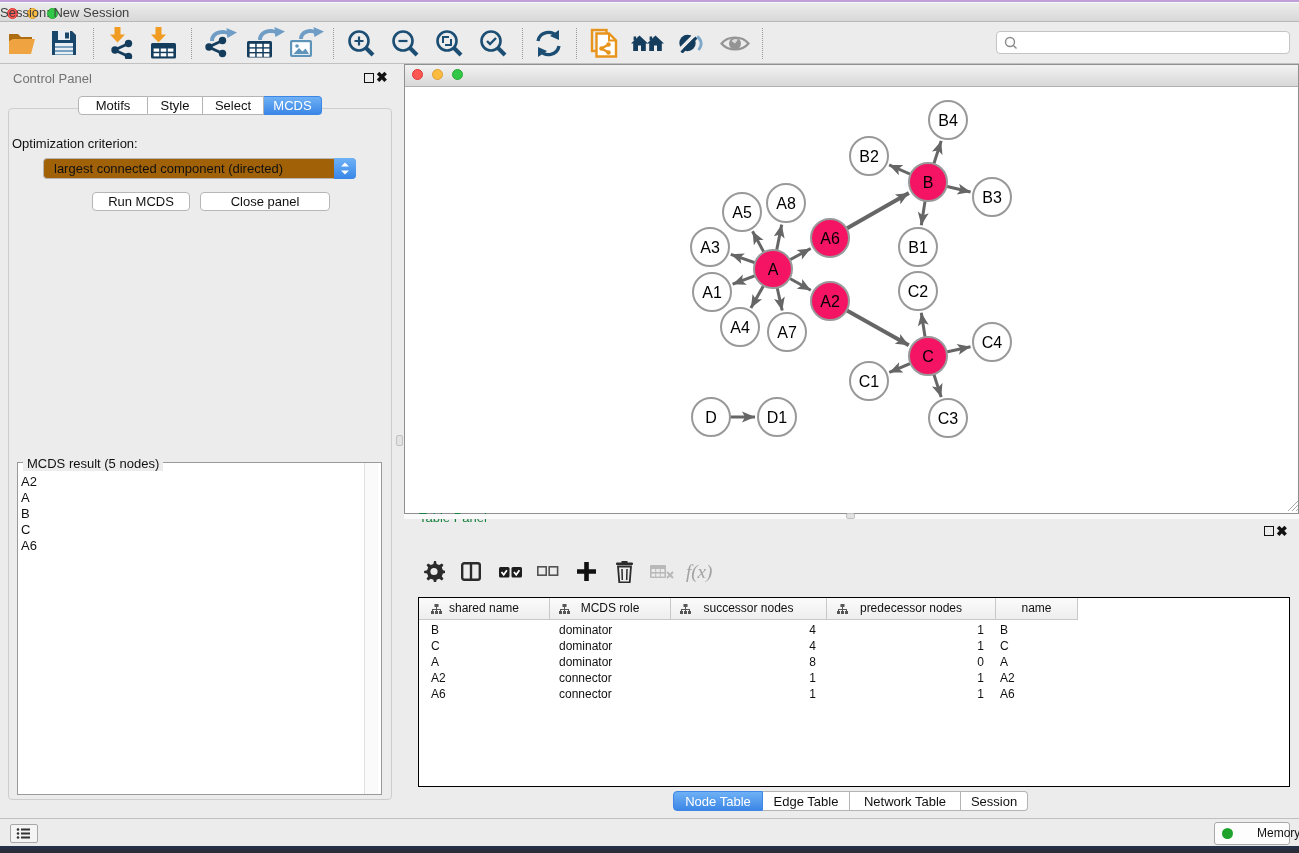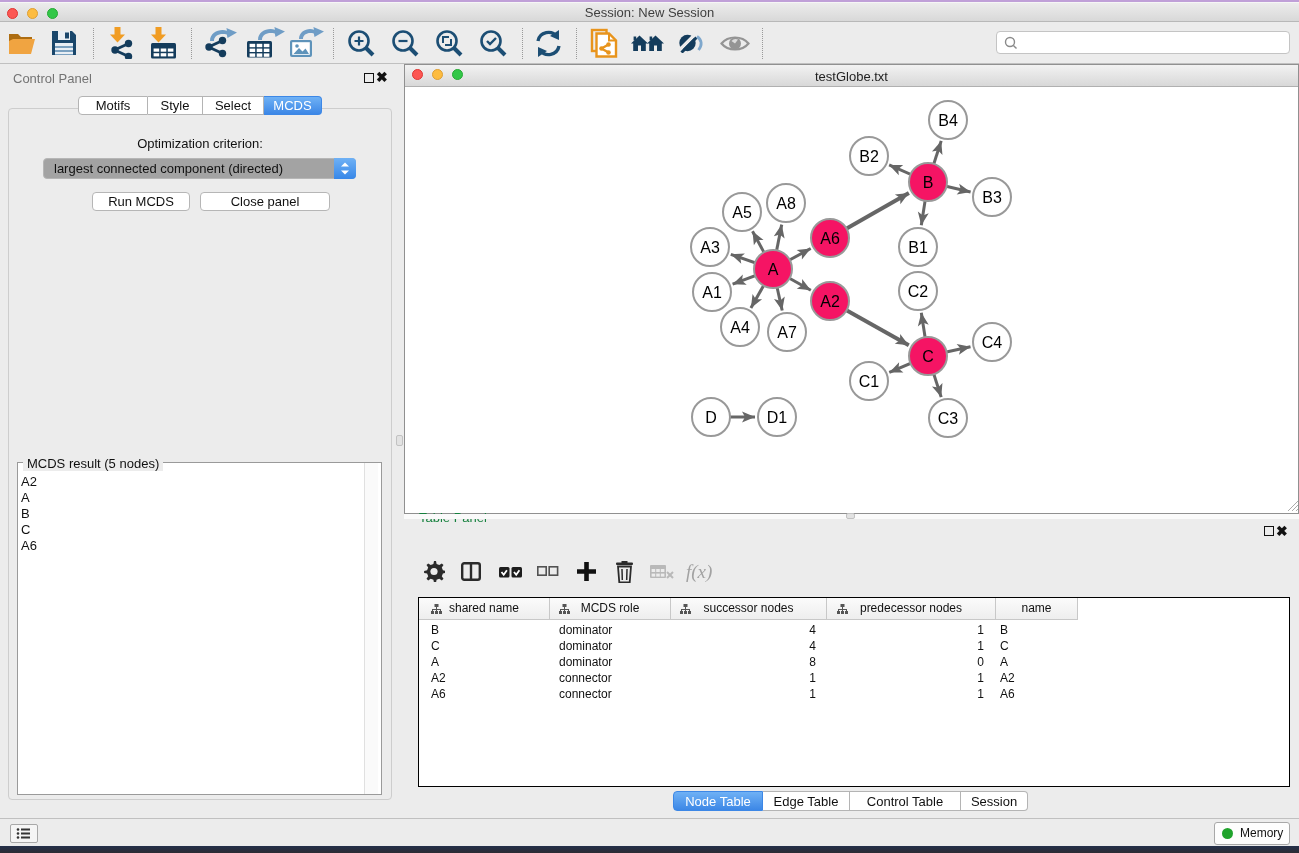--- a/index.html
+++ b/index.html
@@ -4,36 +4,36 @@
 <style>
 *{margin:0;padding:0;box-sizing:border-box}
 html,body{width:1299px;height:853px;overflow:hidden;font-family:"Liberation Sans",sans-serif;background:#ececec;position:relative}
 .abs{position:absolute}
 #purpletop{left:0;top:0;width:1299px;height:3px;background:#c0a0d8}
 #titlebar{left:0;top:2px;width:1299px;height:20px;background:linear-gradient(#ececec,#d8d8d8);border-bottom:1px solid #b8b8b8;border-top:1px solid #f6f6f6}
 .tl{border-radius:50%;width:11px;height:11px;top:5px}
 #titlebar .t1{left:7px;background:#fc5753;border:1px solid #df3734}
 #titlebar .t2{left:27px;background:#fdbc40;border:1px solid #de9f34}
 #titlebar .t3{left:47px;background:#33c748;border:1px solid #27aa35}
-#titletext{top:5px;left:0;width:1299px;text-align:center;font-size:13px;color:#404040}
+#titletext{top:5px;left:0;width:1299px;text-align:left;font-size:13px;color:#404040}
 #toolbar{left:0;top:23px;width:1299px;height:41px;background:#ececec;border-bottom:1px solid #c0c0c0}
 .tsep{position:absolute;top:5px;height:31px;width:0;border-left:1px dotted #999}
 #searchbox{left:996px;top:31px;width:294px;height:23px;background:#fff;border:1px solid #c4c4c4;border-radius:4px}
 
 #cp-title{left:13px;top:71px;font-size:13px;color:#737373}
 #cp-float{left:364px;top:73px;width:10px;height:10px;border:1.5px solid #111}
 #cp-close{left:376px;top:69px;font-size:14px;color:#111;font-weight:bold}
 #cp-tabs{left:78px;top:96px;height:19px;display:flex}
 #cp-tabs div{height:19px;line-height:18px;font-size:13px;background:#fff;border:1px solid #b4b4b4;border-left:none;text-align:center;color:#111;box-sizing:border-box}
 #cp-tabs div:nth-child(1){width:70px}#cp-tabs div:nth-child(2){width:55px}#cp-tabs div:nth-child(3){width:61px}#cp-tabs div:nth-child(4){width:58px}
 #cp-tabs div:first-child{border-left:1px solid #b4b4b4;border-radius:4px 0 0 4px}
 #cp-tabs div.sel{background:linear-gradient(#6fb1f5,#3c87e6);color:#fff;border-color:#3c87e6;border-radius:0 4px 4px 0}
 #cp-outer{left:8px;top:108px;width:384px;height:692px;border:1px solid #cdcdcd;border-radius:4px;background:#ececec}
-#opt-label{left:0;top:136px;width:400px;text-align:center;font-size:13px;color:#111}
-#dropdown{left:43px;top:158px;width:313px;height:21px;background:#a3a3a3;border:1px solid #b6b6b6;border-radius:4px;font-size:13px;line-height:19px;padding-left:10px;color:#111}
+#opt-label{left:12px;top:136px;width:400px;font-size:13px;color:#111}
+#dropdown{left:43px;top:158px;width:313px;height:21px;background:#a16207;border:1px solid #b6b6b6;border-radius:4px;font-size:13px;line-height:19px;padding-left:10px;color:#111}
 #dropdown .step{position:absolute;right:-1px;top:-1px;width:22px;height:21px;background:linear-gradient(#6fb1f5,#3787e8);border-radius:0 4px 4px 0}
 .btn{background:#fff;border:1px solid #b6b6b6;border-radius:4px;font-size:13px;text-align:center;color:#111}
 #btn-run{left:92px;top:192px;width:98px;height:19px;line-height:18px}
 #btn-close{left:200px;top:192px;width:130px;height:19px;line-height:18px}
 #mcds-box{left:17px;top:462px;width:365px;height:333px;border:1px solid #9a9a9a;background:#fff}
 #mcds-legend{left:23px;top:456px;background:#ececec;padding:0 4px;font-size:13px;color:#111}
 #mcds-list{left:21px;top:474px;font-size:13px;color:#111;line-height:16px}
 #mcds-scroll{left:364px;top:463px;width:14px;height:331px;background:#fafafa;border-left:1px solid #e0e0e0}
 
 #netwin{left:404px;top:64px;width:895px;height:450px;background:#fff;border:1px solid #909090}
@@ -53,21 +53,21 @@
 .trow{position:absolute;font-size:12px;color:#111;line-height:16px}
 
 #btabs{left:673px;top:791px;height:20px;display:flex}
 #btabs div{height:20px;line-height:19px;font-size:13px;background:#fff;border:1px solid #b4b4b4;border-left:none;text-align:center;color:#111;box-sizing:border-box}
 #btabs div:nth-child(1){width:90px}#btabs div:nth-child(2){width:87px}#btabs div:nth-child(3){width:111px}#btabs div:nth-child(4){width:67px}
 #btabs div.sel{background:linear-gradient(#6fb1f5,#3c87e6);color:#fff;border-color:#3c87e6;border-radius:4px 0 0 4px;border-left:1px solid #3c87e6}
 #btabs div:last-child{border-radius:0 4px 4px 0}
 
 #statusbar{left:0;top:818px;width:1299px;height:29px;background:#ececec;border-top:1px solid #c0c0c0}
 #listbtn{left:10px;top:824px;width:28px;height:19px;border:1px solid #a8a8a8;border-radius:2px;background:#f5f5f5}
-#membtn{left:1214px;top:822px;width:76px;height:23px;border:1px solid #a8a8a8;border-radius:3px;background:#fdfdfd;font-size:12px;color:#111;line-height:21px;padding-left:25px}
+#membtn{left:1214px;top:822px;width:76px;height:23px;border:1px solid #a8a8a8;border-radius:3px;background:#fdfdfd;font-size:12px;color:#111;line-height:21px;padding-left:42px}
 #memdot{left:1222px;top:828px;width:11px;height:11px;border-radius:50%;background:#1fa32c}
 #darkstrip{left:0;top:846px;width:1299px;height:7px;background:linear-gradient(#24304a,#2c2b33)}
 </style>
 </head>
 <body>
 <div class="abs" id="purpletop"></div>
 <div class="abs" id="titlebar">
   <div class="abs tl t1"></div>
     <div class="abs tl t2"></div>
     <div class="abs tl t3"></div>
@@ -242,21 +242,20 @@
 <div class="abs" id="mcds-scroll"></div>
 <div class="abs" id="mcds-legend">MCDS result (5 nodes)</div>
 <div class="abs" id="mcds-list">A2<br>A<br>B<br>C<br>A6</div>
 
 <div class="abs" id="netwin">
   <div class="abs" id="nw-titlebar">
     <div class="abs tl t1"></div>
       <div class="abs tl t2"></div>
       <div class="abs tl t3"></div>
   </div>
-  <div class="abs" id="nw-title">testGlobe.txt</div>
   <svg style="position:absolute;left:2px;top:23px" width="892" height="421" viewBox="0 0 892 421">
   <defs>
         <marker id="ah" markerWidth="15" markerHeight="12" refX="13.5" refY="6" orient="auto" markerUnits="userSpaceOnUse">
           <path d="M0.5,0.5 L13.5,6 L0.5,11.5 L3.5,6 Z" fill="#666"></path>
         </marker>
       </defs>
   <g stroke="#666">
   <line x1="366.0" y1="181.0" x2="325.6" y2="196.2" stroke-width="3" marker-end="url(#ah)"></line>
   <line x1="366.0" y1="181.0" x2="323.8" y2="166.3" stroke-width="3" marker-end="url(#ah)"></line>
   <line x1="366.0" y1="181.0" x2="343.9" y2="219.9" stroke-width="3" marker-end="url(#ah)"></line>
@@ -419,21 +418,21 @@
   </div>
   <div class="trow" style="left:12px;top:24px;width:100px">B<br>C<br>A<br>A2<br>A6</div>
   <div class="trow" style="left:140px;top:24px;width:120px">dominator<br>dominator<br>dominator<br>connector<br>connector</div>
   <div class="trow" style="left:300px;top:24px;width:97px;text-align:right">4<br>4<br>8<br>1<br>1</div>
   <div class="trow" style="left:470px;top:24px;width:95px;text-align:right">1<br>1<br>0<br>1<br>1</div>
   <div class="trow" style="left:581px;top:24px;width:60px">B<br>C<br>A<br>A2<br>A6</div>
 </div>
 <div class="abs" id="btabs">
   <div class="sel">Node Table</div>
     <div>Edge Table</div>
-    <div>Control Table</div>
+    <div>Network Table</div>
     <div>Session</div>
 </div>
 <div class="abs" style="left:404px;top:514px;width:895px;height:5px;background:#fafafa"></div>
 <div class="abs" style="left:846px;top:513px;width:9px;height:6px;background:#e2e2e2;border:1px solid #c2c2c2;border-radius:2px"></div>
 <div class="abs" style="left:396px;top:435px;width:7px;height:11px;background:#e2e2e2;border:1px solid #c2c2c2;border-radius:2px"></div>
 <svg class="abs" style="left:1286px;top:499px" width="13" height="13" viewBox="0 0 13 13">
     <g stroke="#aaa" stroke-width="1">
       <line x1="12" y1="2" x2="2" y2="12"></line>
       <line x1="12" y1="6" x2="6" y2="12"></line>
       <line x1="12" y1="10" x2="10" y2="12"></line>

